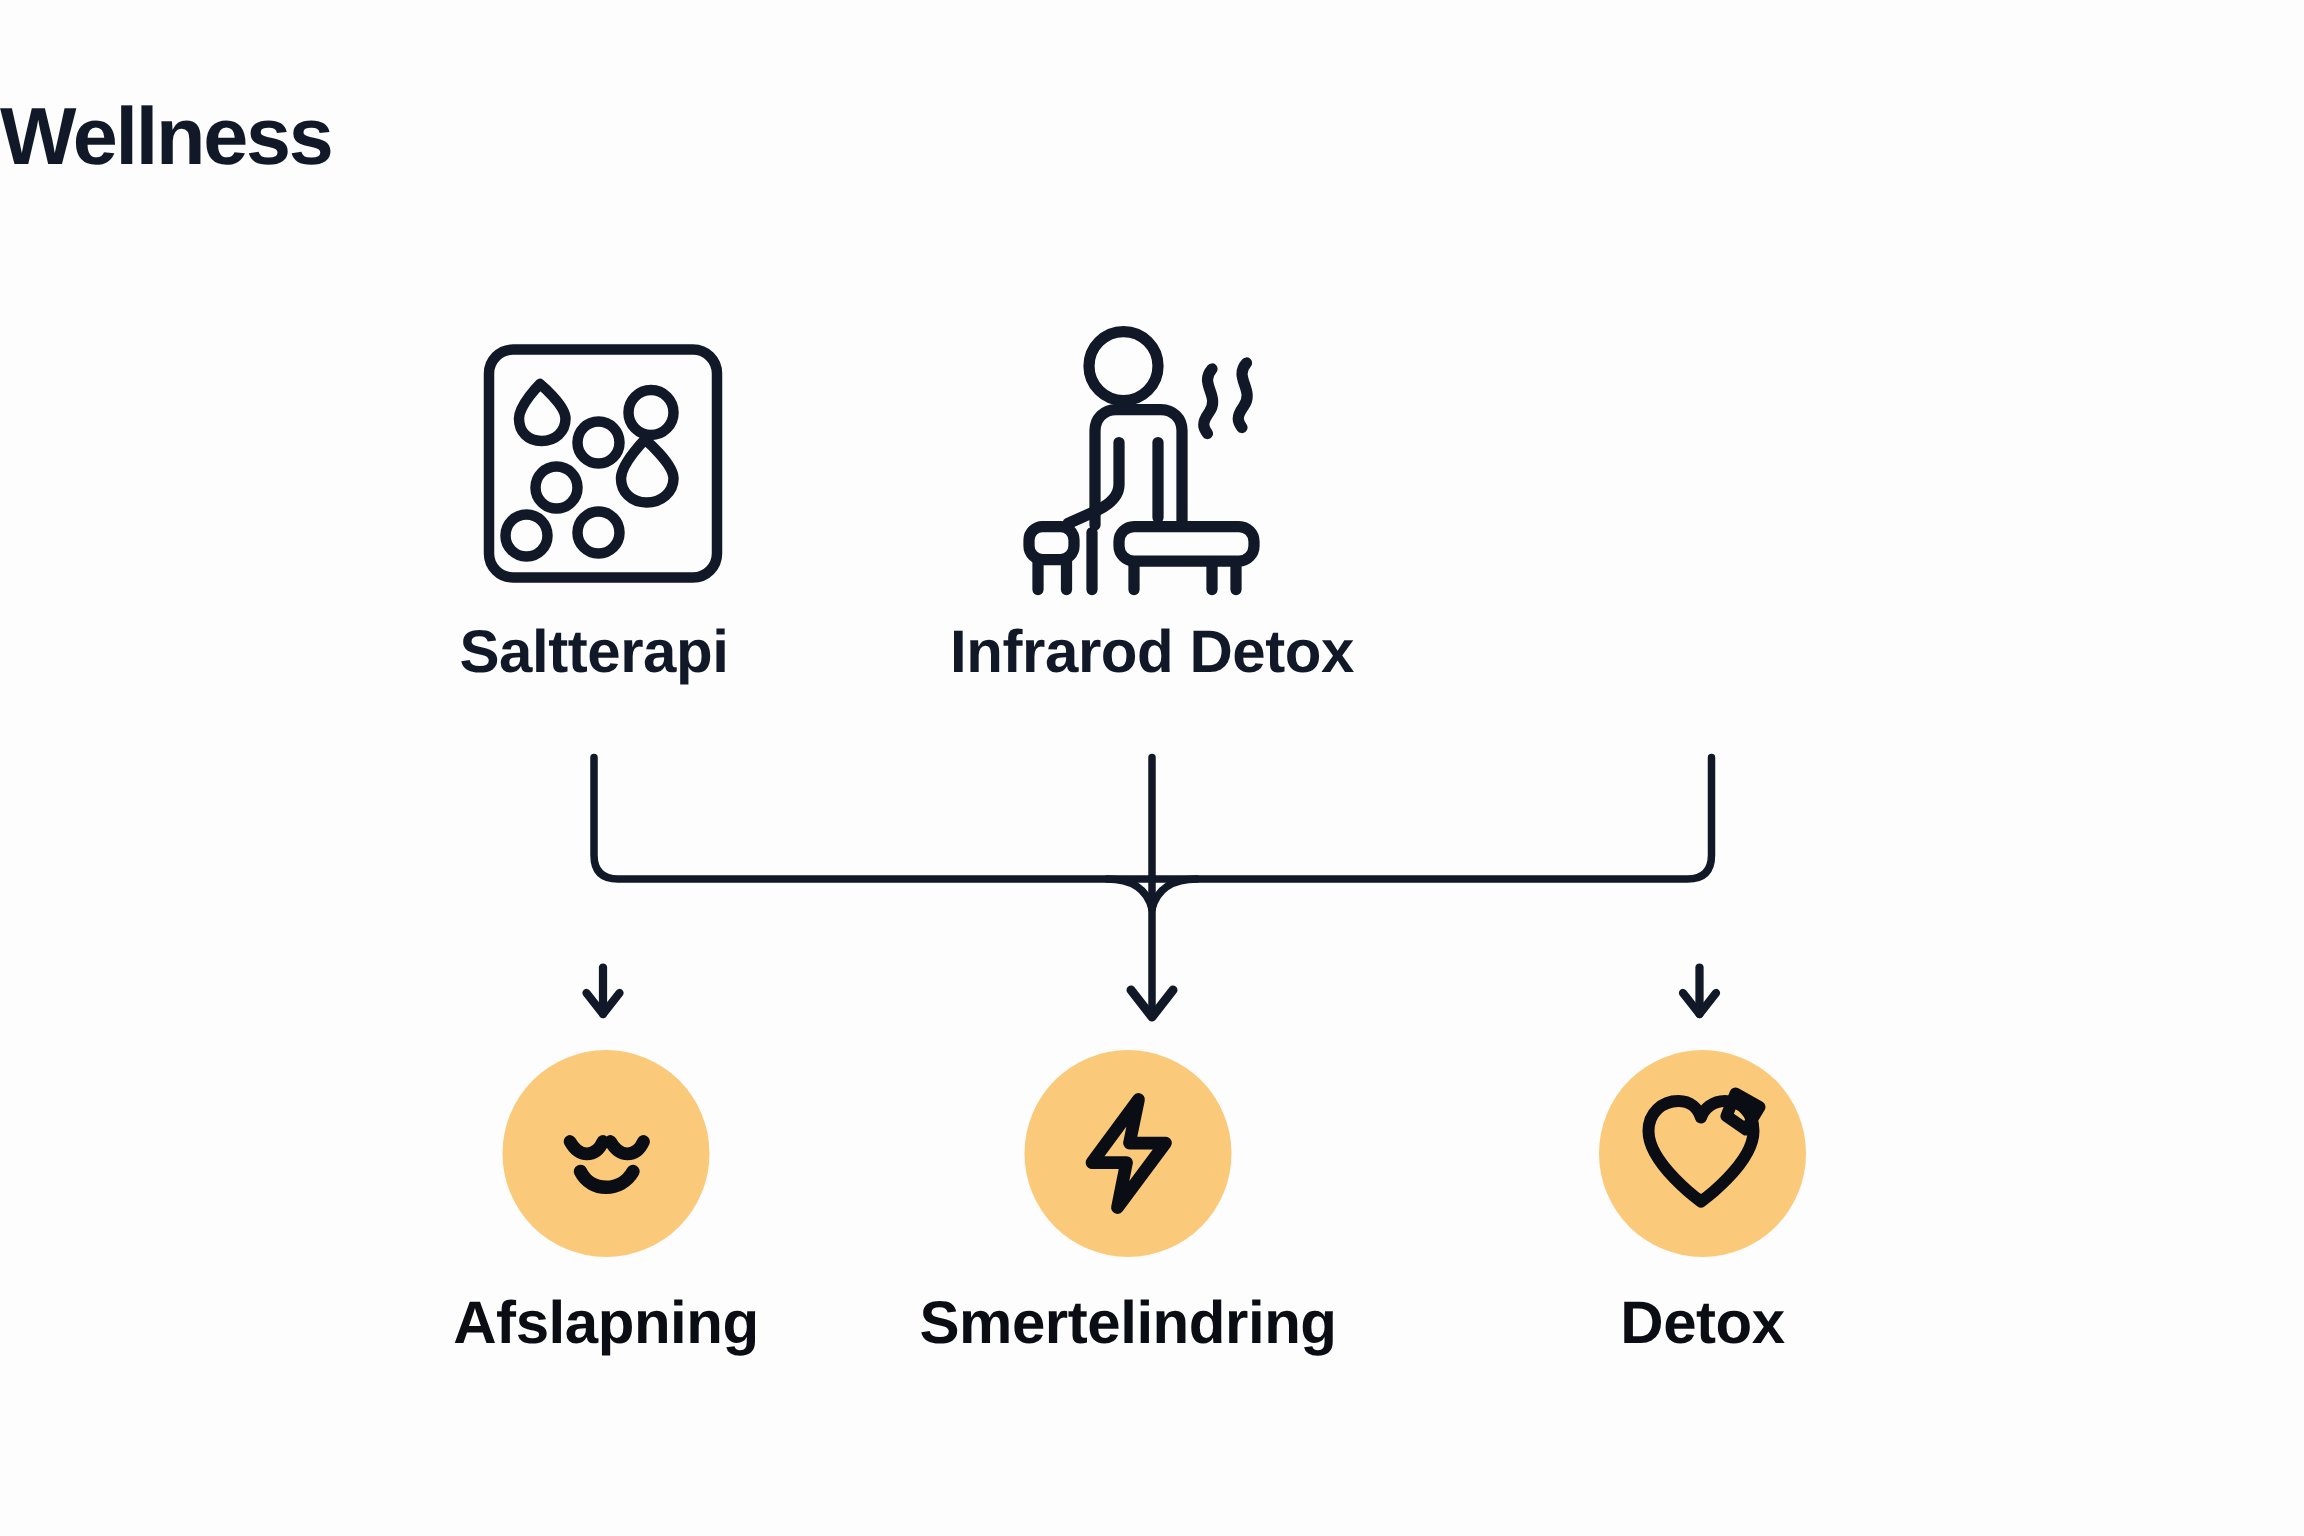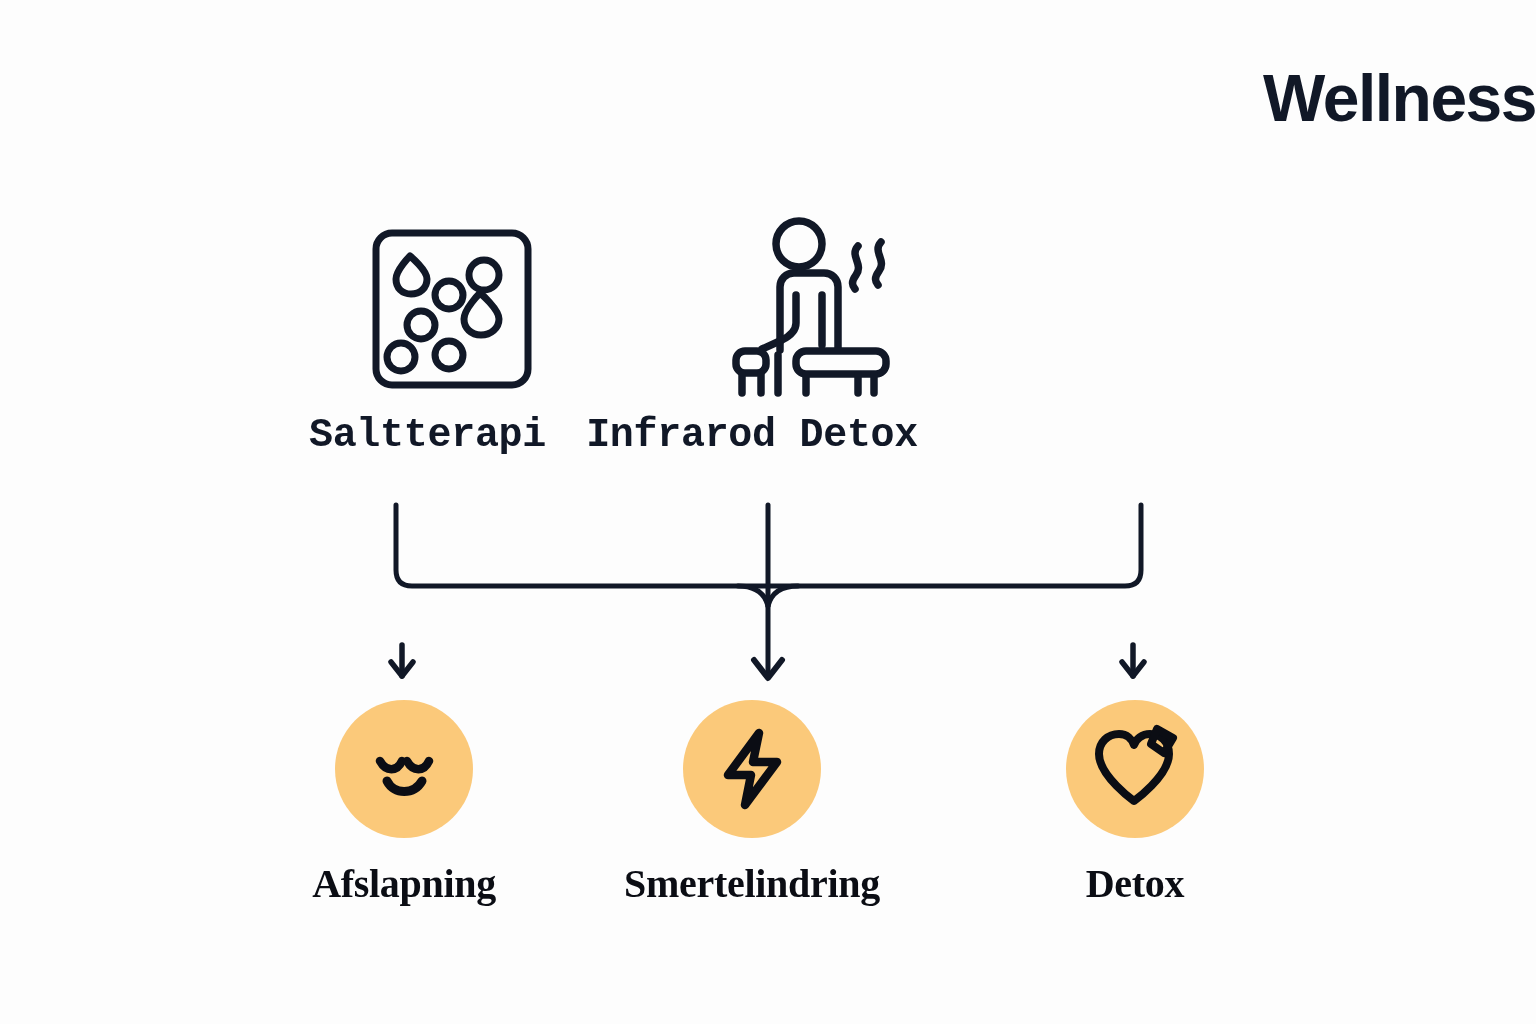--- a/index.html
+++ b/index.html
@@ -17,35 +17,34 @@
     position: relative;
     width: 1536px;
     height: 1024px;
     background: #fdfdfd;
   }
   #title {
     position: absolute;
     top: 62px;
     left: 0;
     width: 1536px;
-    text-align: right;
-    font-size: 66px;
+    text-align: left;
+    font-size: 54px;
     font-weight: 700;
     letter-spacing: -1.5px;
     color: #111827;
     line-height: 1.1;
   }
   .top-node {
     position: absolute;
     top: 210px;
     width: 300px;
     display: flex;
     flex-direction: column;
-    align-items: flex-end;
-    font-family: Liberation Mono, monospace;
+    align-items: center;
   }
   .top-icon-wrap {
     width: 200px;
     height: 195px;
     display: flex;
     align-items: center;
     justify-content: center;
   }
   .top-label {
     margin-top: 8px;
@@ -71,21 +70,20 @@
     align-items: center;
     justify-content: center;
   }
   .bottom-label {
     margin-top: 22px;
     font-size: 40px;
     font-weight: 700;
     color: #0b0d14;
     white-space: nowrap;
     letter-spacing: -0.3px;
-    font-family: Liberation Serif, serif;
   }
   #connectors {
     position: absolute;
     left: 0;
     top: 0;
     width: 1536px;
     height: 1024px;
     pointer-events: none;
   }
 </style>

